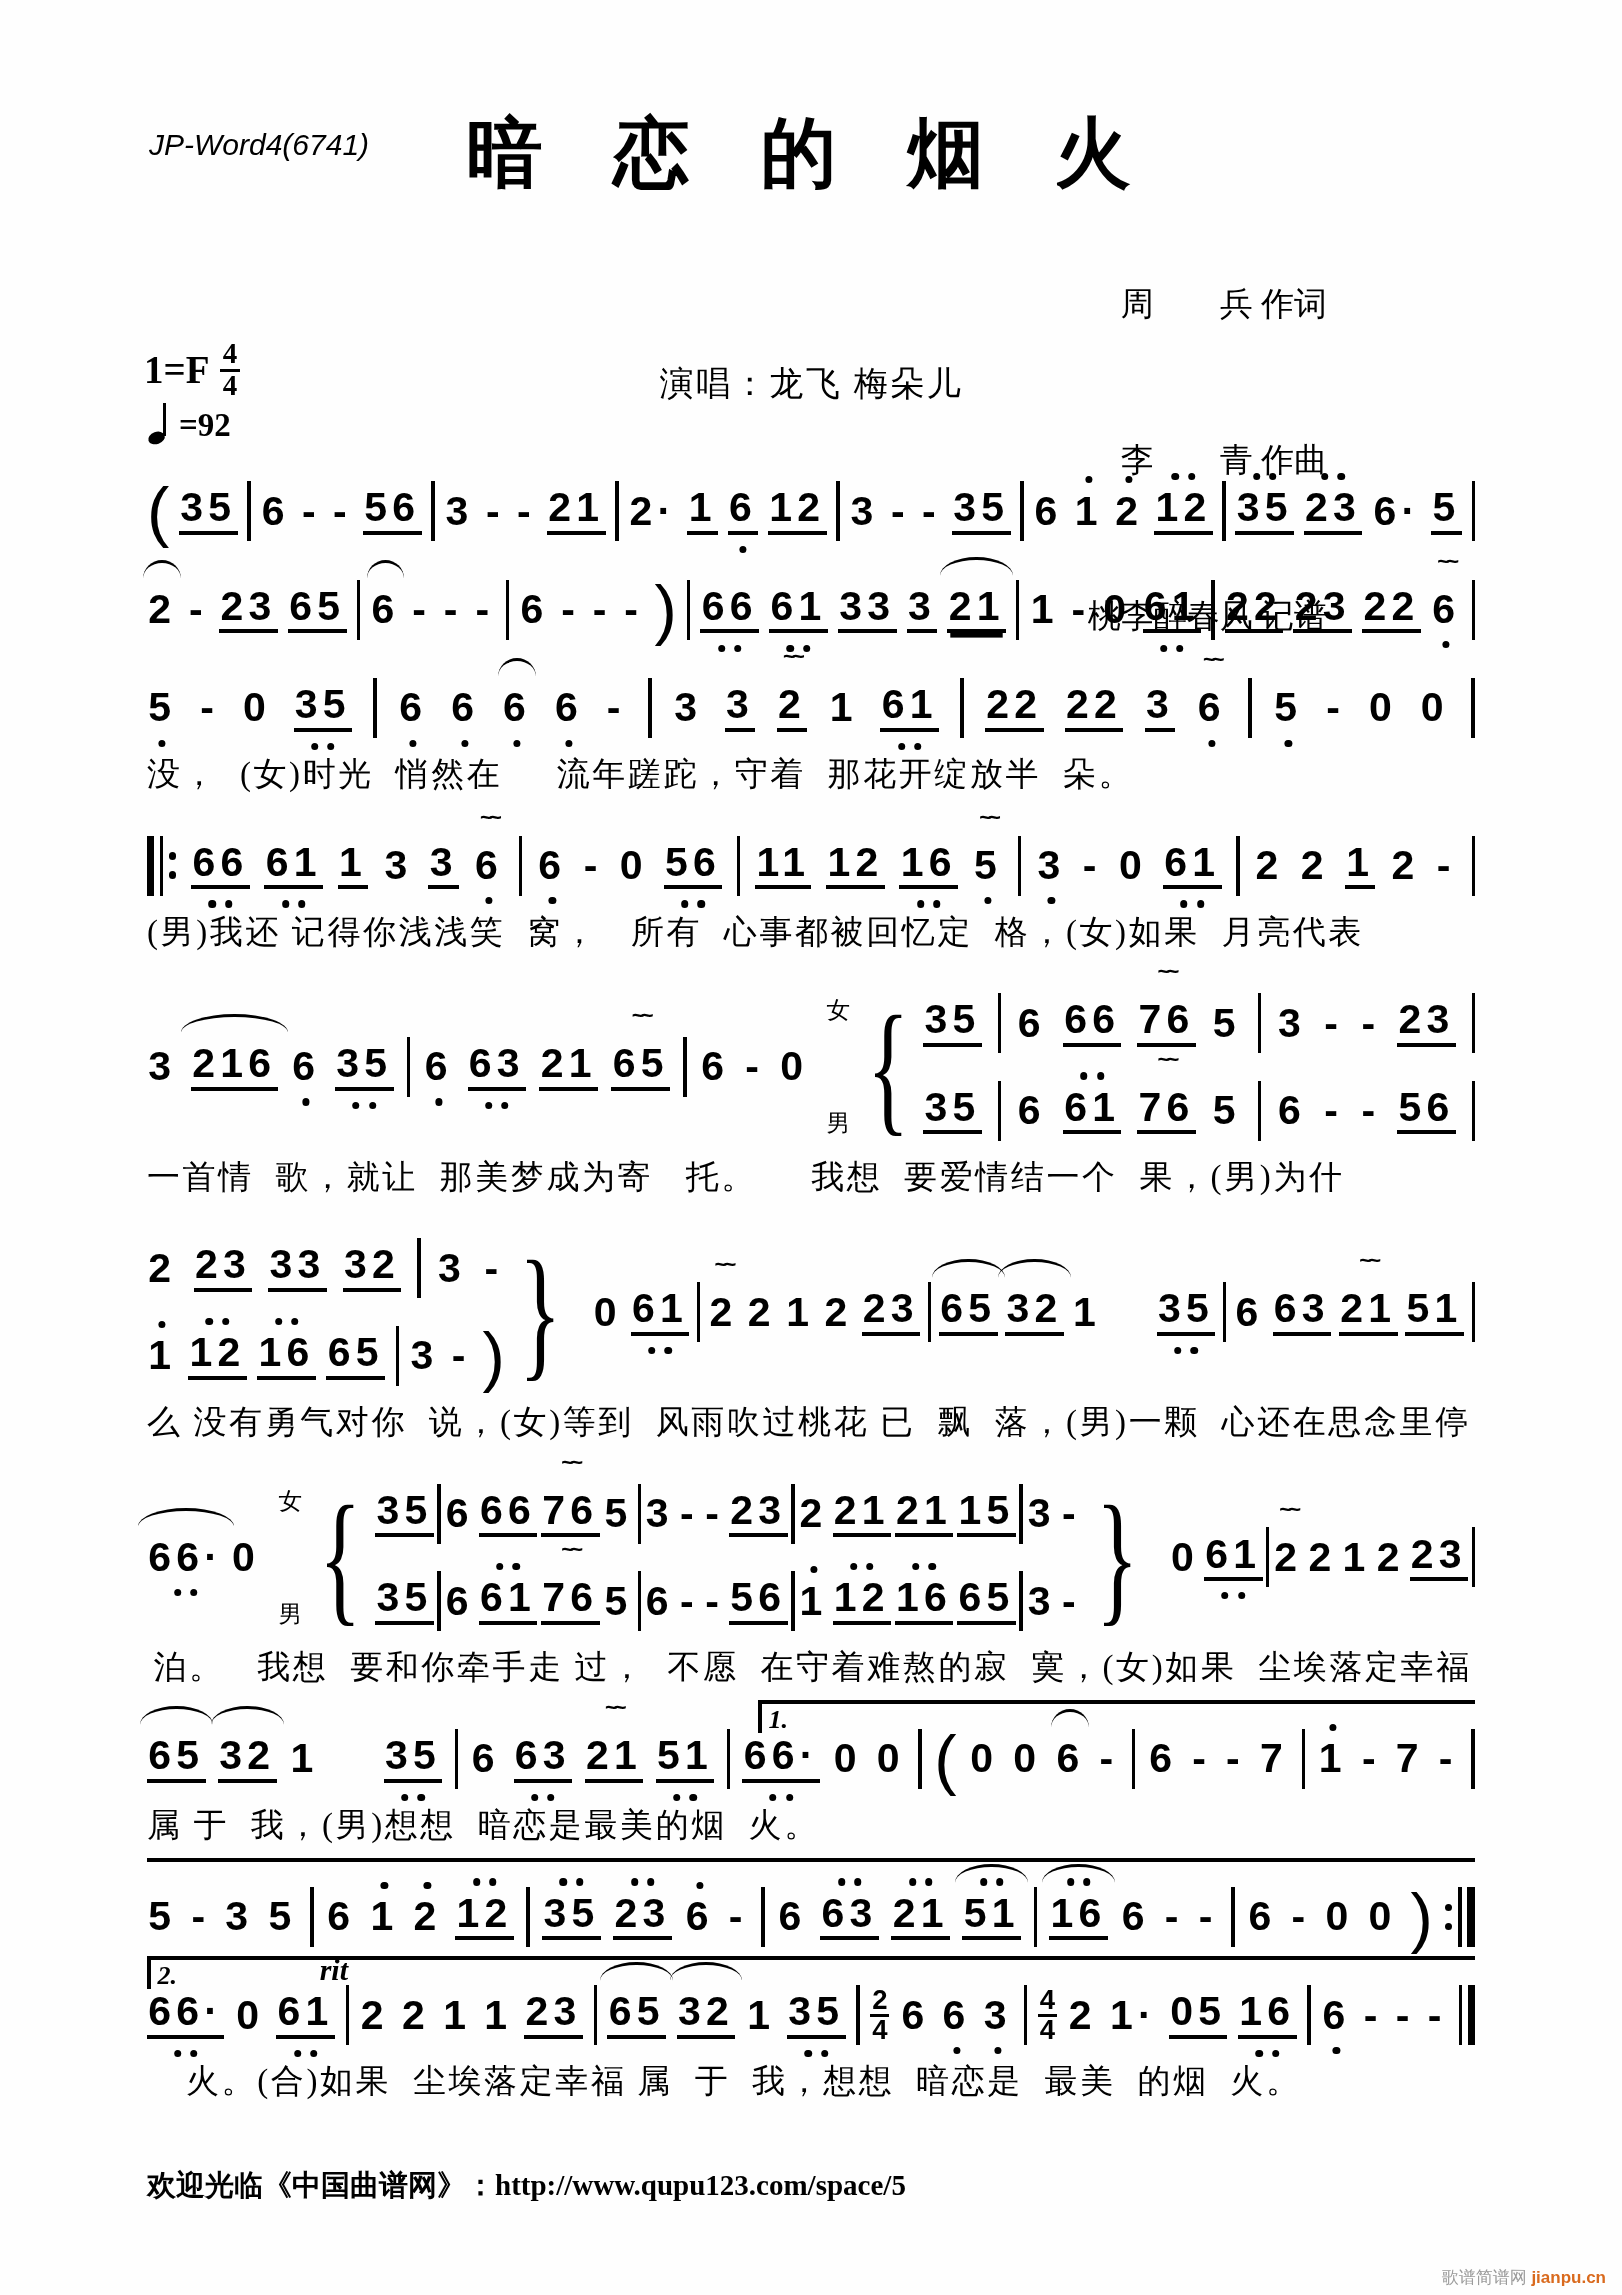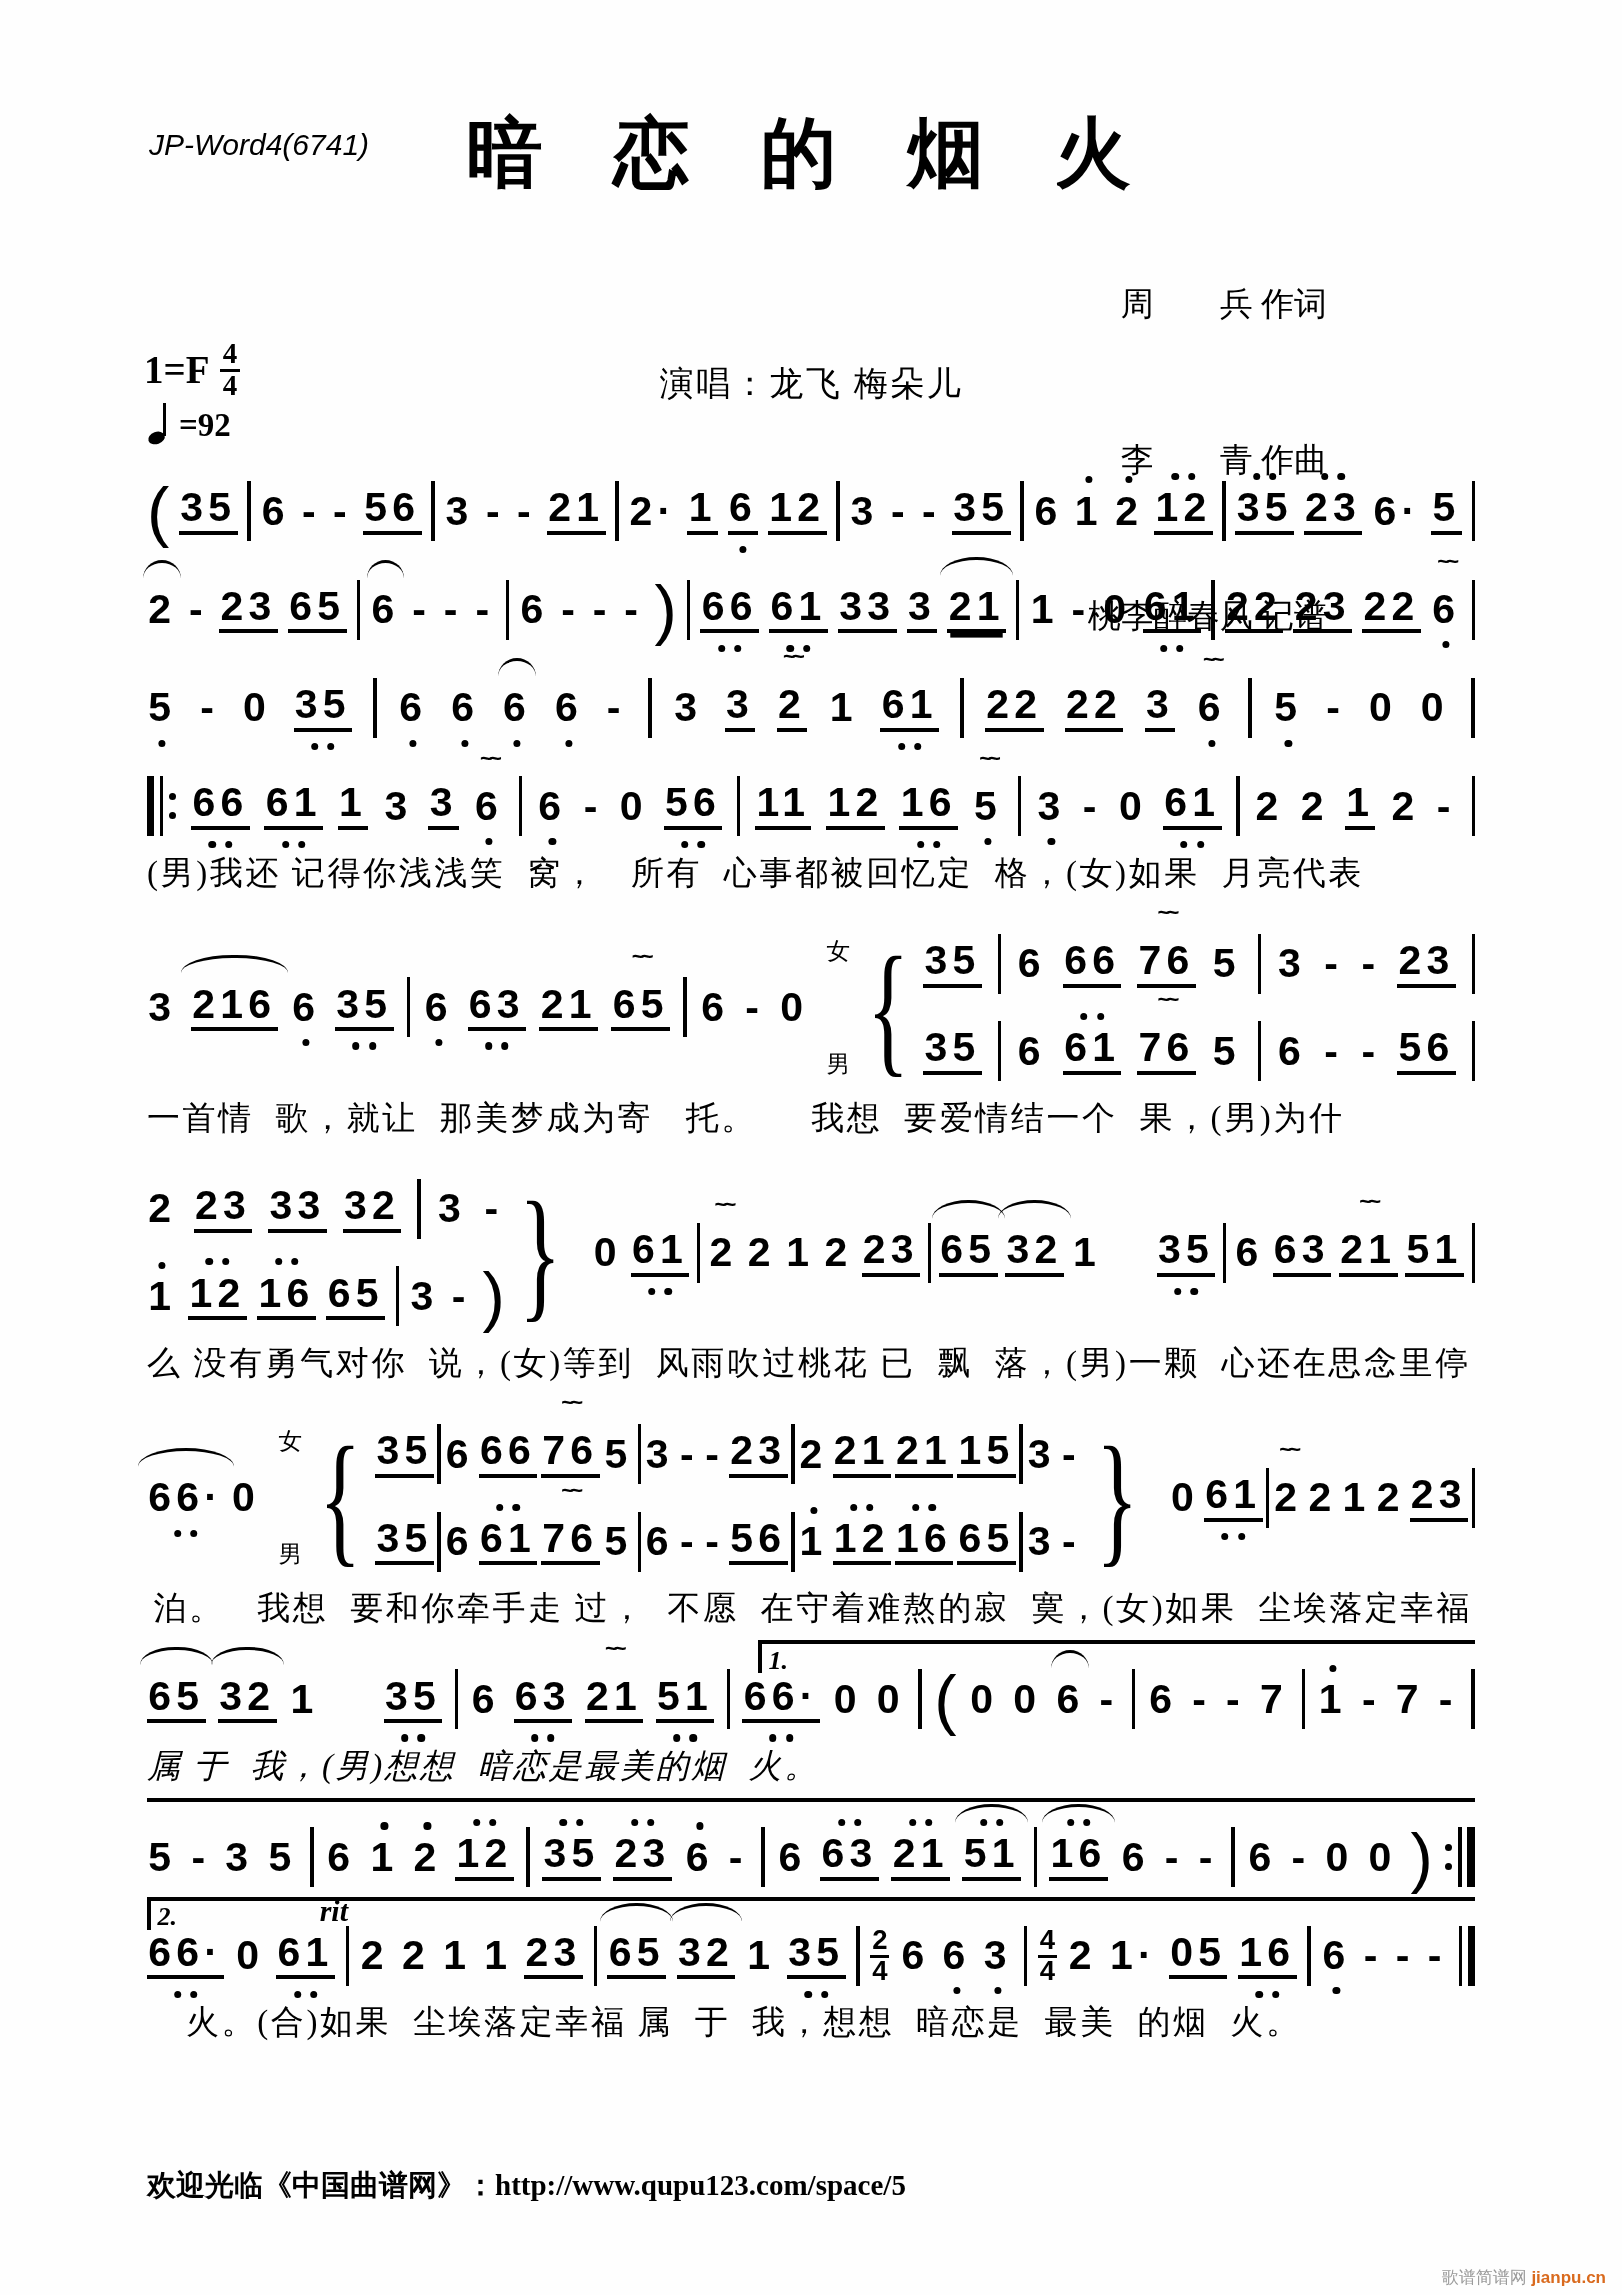--- a/index.html
+++ b/index.html
@@ -407,20 +407,21 @@
             </div>
             <div class="tok">
               <div class="n">0</div>
             </div>
             <div class="tok">
               <div class="n">0</div>
             </div>
             <div class="bar"></div>
           </div>
         </div>
+        <div class="lyrics" style="padding-left: 0px;">没，  (女)时光  悄然在     流年蹉跎，守着  那花开绽放半  朵。</div>
       </section>
       <section class="system">
         <div class="sysrow">
           <div class="seg" style="flex-grow: 29;">
             <div class="rep">
               <div class="thick"></div>
               <div class="bar"></div>
               <div class="rdots">
                 <div class="dot"></div>
                 <div class="dot"></div>
@@ -1079,21 +1080,21 @@
             </div>
             <div class="tok">
               <div class="n">7</div>
             </div>
             <div class="tok">
               <div class="n">-</div>
             </div>
             <div class="bar"></div>
           </div>
         </div>
-        <div class="lyrics" style="padding-left: 0px; font-style: italic;">属 于  我，(男)想想  暗恋是最美的烟  火。</div>
+        <div class="lyrics" style="padding-left: 0px;">属 于  我，(男)想想  暗恋是最美的烟  火。</div>
       </section>
       <section class="system">
         <div class="volta" style="left: 0%; right: 0%;"><span></span></div>
         <div class="sysrow">
           <div class="seg" style="flex-grow: 31;">
             <div class="tok">
               <div class="n">5</div>
             </div>
             <div class="tok">
               <div class="n">-</div>

